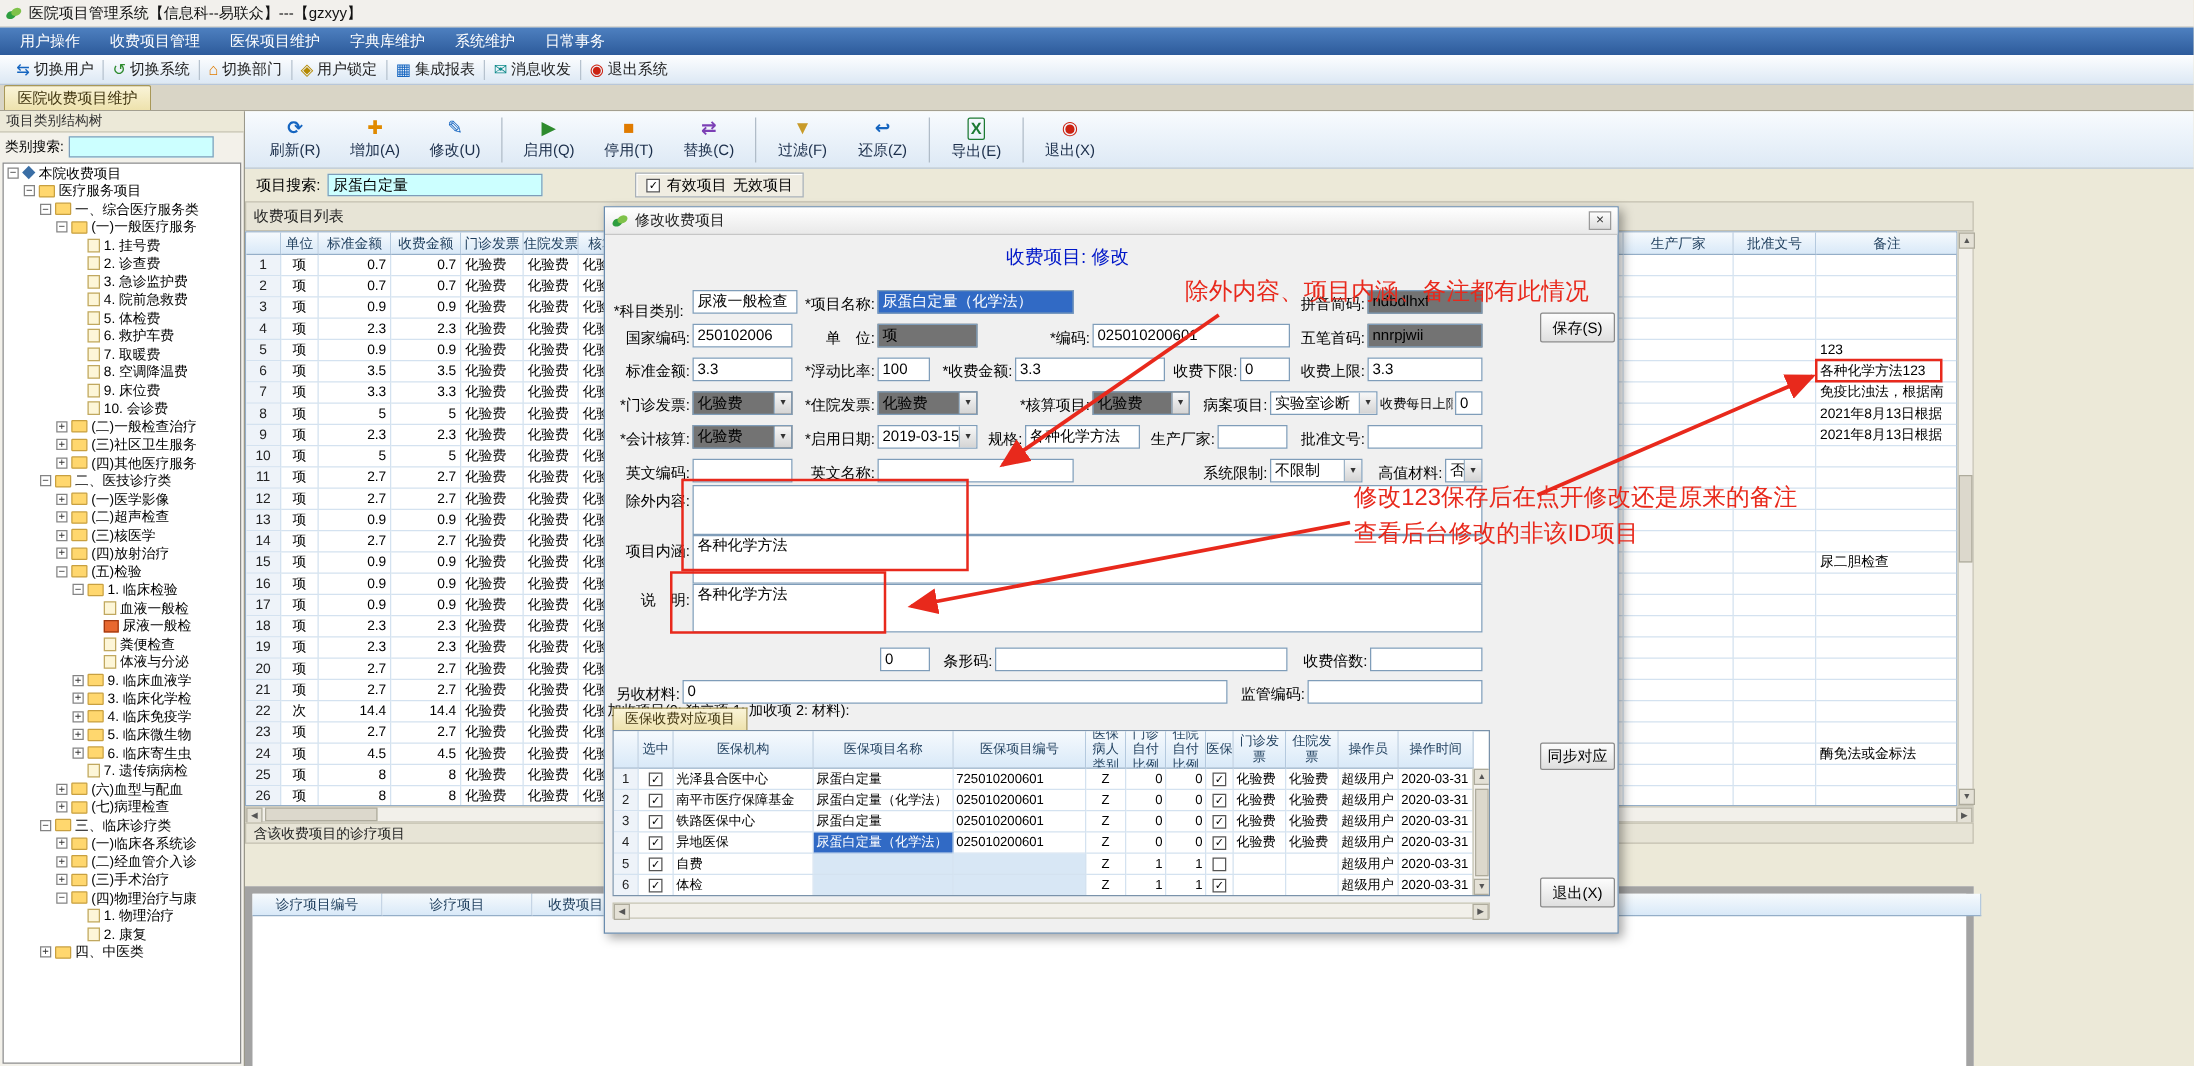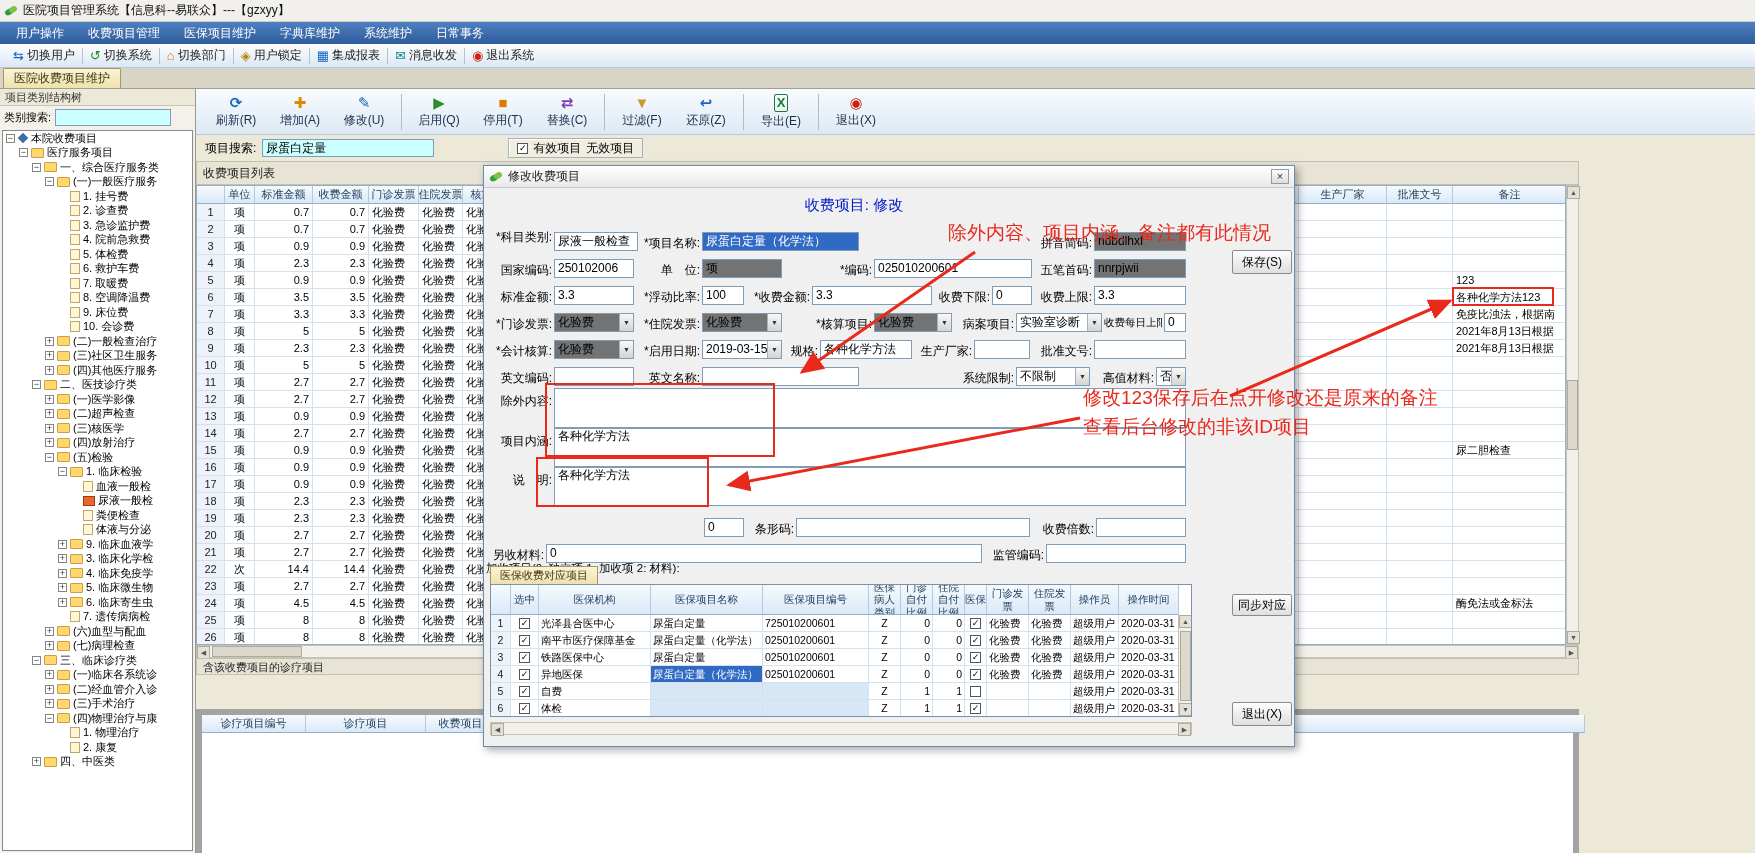--- a/index.html
+++ b/index.html
@@ -846,21 +846,21 @@
       <svg class="logo" viewBox="0 0 14 14">
         <ellipse cx="5" cy="8" rx="4.2" ry="3" fill="#2e9e3f" transform="rotate(-25 5 8)"></ellipse>
         <ellipse cx="9" cy="5.5" rx="4.2" ry="3" fill="#7fc24a" transform="rotate(-25 9 5.5)"></ellipse>
       </svg>
       <span class="dlg-title">修改收费项目</span>
       <div class="dlg-close">×</div>
     </div>
     <div class="dlg-header">收费项目: 修改</div>
 
     <div class="dlg-form" id="dlgform">
-        <div class="f-label" style="left: 2px; width: 66px; top: 63px;">*科目类别:</div>
+        <div class="f-label" style="left: 2px; width: 66px; top: 75px; text-align: center;">*科目类别:</div>
         <div class="f-field plain" style="left: 70px; width: 84px; top: 66px;"><span class="f-val">尿液一般检查</span></div>
         <div class="f-label" style="left: 146px; width: 70px; top: 69px;">*项目名称:</div>
         <div class="f-field sel" style="left: 218px; width: 157px; top: 66px;"><span class="f-val">尿蛋白定量（化学法）</span></div>
         <div class="f-label" style="left: 546px; width: 62px; top: 69px;">拼音简码:</div>
         <div class="f-field cyan" style="left: 610px; width: 92px; top: 66px;"><span class="f-val">ndbdlhxf</span></div>
         <div class="f-label" style="left: 2px; width: 66px; top: 96px;">国家编码:</div>
         <div class="f-field plain" style="left: 70px; width: 80px; top: 93px;"><span class="f-val">250102006</span></div>
         <div class="f-label" style="left: 146px; width: 70px; top: 96px;">单　位:</div>
         <div class="f-field cyan" style="left: 218px; width: 80px; top: 93px;"><span class="f-val">项</span></div>
         <div class="f-label" style="left: 336px; width: 52px; top: 96px;">*编码:</div>

